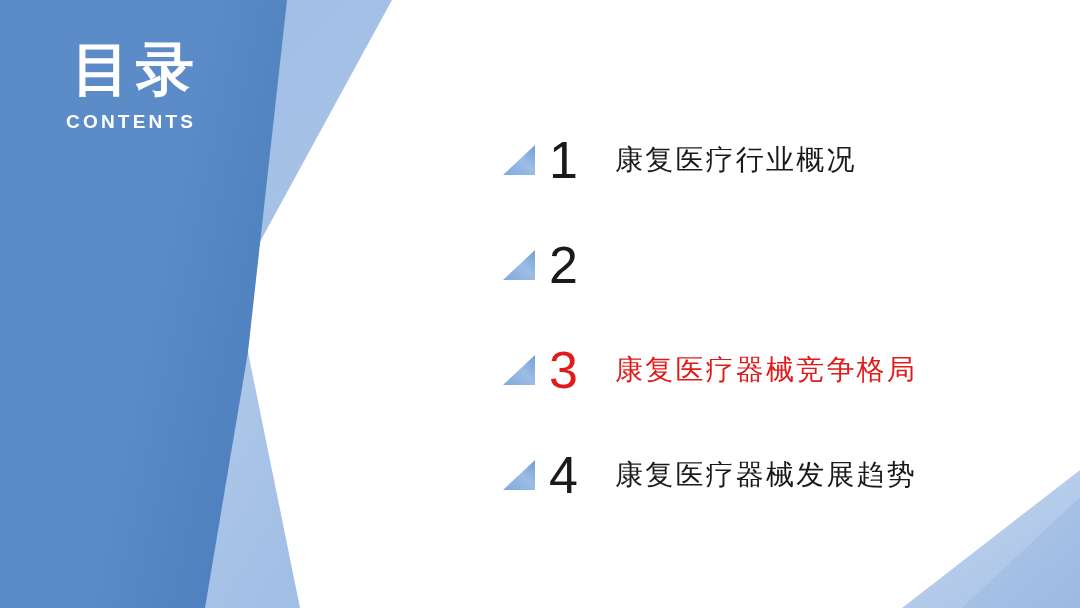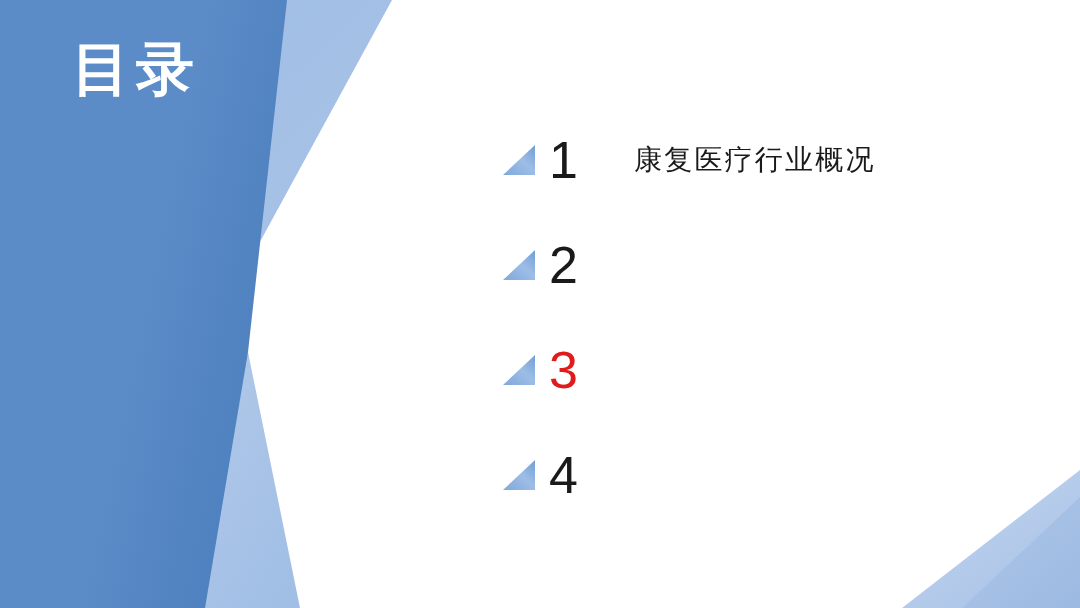--- a/index.html
+++ b/index.html
@@ -83,21 +83,21 @@
     margin-left: 14px;
     font-size: 52px;
     line-height: 1;
     font-weight: 400;
     color: #1a1a1a;
     text-align: left;
     font-family: "Liberation Sans", "DejaVu Sans", sans-serif;
   }
   .toc-label {
     flex: 1 1 auto;
-    margin-left: 27px;
+    margin-left: 8px;
     font-size: 28px;
     line-height: 1.2;
     color: #1a1a1a;
     letter-spacing: 2.2px;
     white-space: nowrap;
     font-family: "DejaVu Sans", "Liberation Sans", sans-serif;
   }
 
   .toc-item.is-active .toc-number,
   .toc-item.is-active .toc-label {
@@ -146,20 +146,21 @@
 
     <polygon points="0,0 287,0 248,352 205,608 0,608" fill="url(#gradPrimary)"></polygon>
 
     <polygon points="1080,470 1080,608 902,608" fill="url(#gradCorner)"></polygon>
 
     <polygon points="1080,497 1080,608 962,608" fill="url(#gradCorner2)"></polygon>
   </svg>
 
   <div id="title-block">
     <div id="title-cn">目录</div>
+    <div id="title-en">CONTENTS</div>
   </div>
 
   <div id="contents-list">
 
     <div class="toc-item">
       <svg class="toc-marker" viewBox="0 0 32 30">
         <polygon points="0,30 32,0 32,30" fill="url(#gradTri)"></polygon>
       </svg>
       <div class="toc-number">1</div>
       <div class="toc-label">康复医疗行业概况</div>
@@ -170,24 +171,26 @@
         <polygon points="0,30 32,0 32,30" fill="url(#gradTri)"></polygon>
       </svg>
       <div class="toc-number">2</div>
     </div>
 
     <div class="toc-item is-active">
       <svg class="toc-marker" viewBox="0 0 32 30">
         <polygon points="0,30 32,0 32,30" fill="url(#gradTri)"></polygon>
       </svg>
       <div class="toc-number">3</div>
+      <div class="toc-label">康复医疗器械竞争格局</div>
     </div>
 
     <div class="toc-item">
       <svg class="toc-marker" viewBox="0 0 32 30">
         <polygon points="0,30 32,0 32,30" fill="url(#gradTri)"></polygon>
       </svg>
       <div class="toc-number">4</div>
+      <div class="toc-label">康复医疗器械发展趋势</div>
     </div>
 
   </div>
 
 </div>
 
 </body></html>

